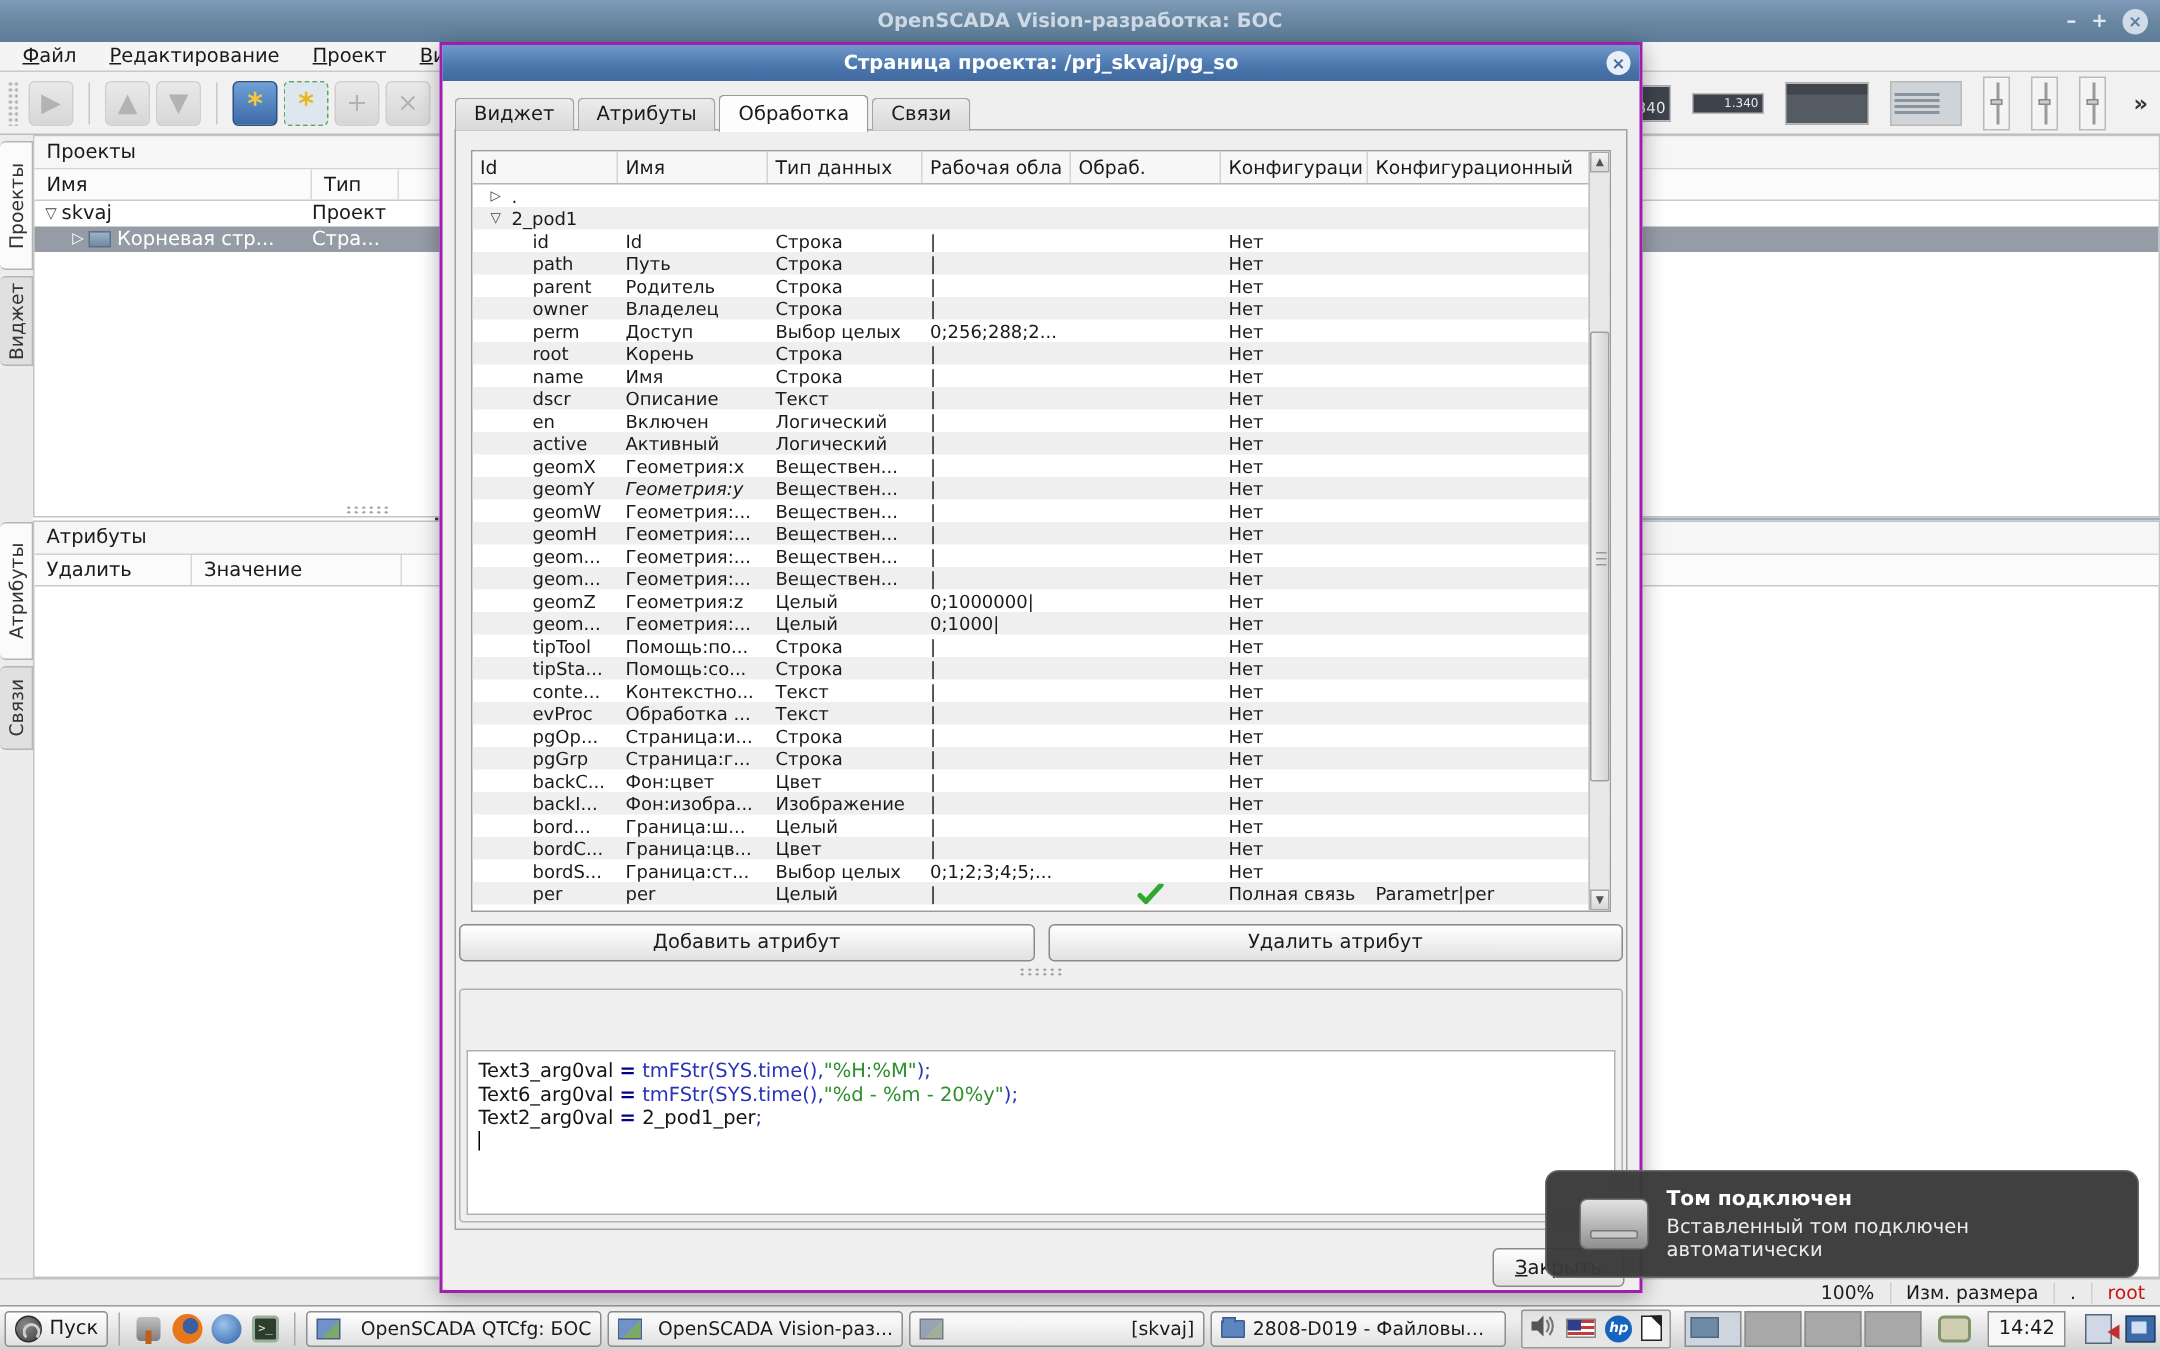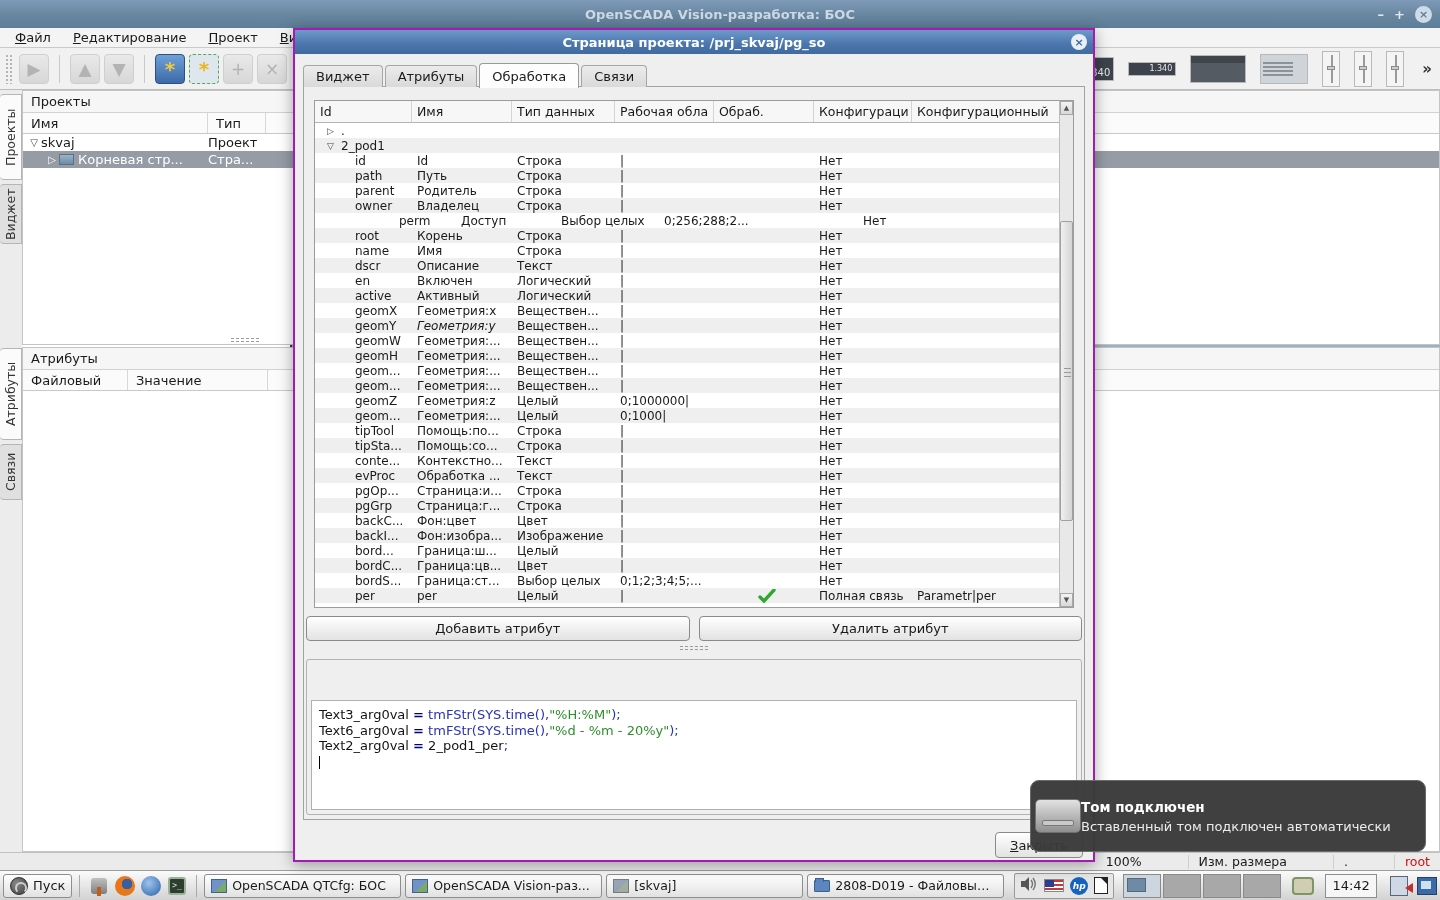--- a/index.html
+++ b/index.html
@@ -49,36 +49,36 @@
   .tree-row{height:17px;display:flex;align-items:center;font-size:13px;}
   .tree-row .tname{display:flex;align-items:center;overflow:hidden;white-space:nowrap;}
   .tree-row .ttype{overflow:hidden;white-space:nowrap;}
   .tree-row.selected{background:#959ca6;color:#fff;}
   .exp{width:14px;display:inline-flex;justify-content:center;font-size:10px;color:#444;}
   .tree-row.selected .exp{color:#fff;}
   .mini-img{width:15px;height:11px;background:linear-gradient(180deg,#9db3c6,#6e8aa5);border:1px solid #5a718a;margin-right:4px;flex:none;}
   .splitter-dots{position:absolute;height:6px;width:30px;background-image:radial-gradient(#9a9a9a 1px,transparent 1.2px);background-size:5px 3px;}
 
   
-  .statusbar{position:absolute;left:0;top:852px;width:1440px;height:18px;background:#ebebeb;border-top:1px solid #c2c2c2;display:flex;align-items:center;justify-content:flex-end;font-size:12.5px;gap:36px;}
+  .statusbar{position:absolute;left:0;top:852px;width:1440px;height:18px;background:#ebebeb;border-top:1px solid #c2c2c2;display:flex;align-items:center;justify-content:flex-end;font-size:12.5px;}
   .statusbar .seg{padding:0 10px;border-left:1px solid #cfcfcf;height:14px;display:flex;align-items:center;}
   .statusbar .seg:first-child{border-left:none;}
   .statusbar .user{color:#cc1111;}
   .taskbar{position:absolute;left:0;top:870px;width:1440px;height:30px;background:linear-gradient(180deg,#fbfbfb,#d2d2d2);border-top:1px solid #9d9d9d;display:flex;align-items:center;padding:0 3px;gap:3px;}
   .tk-btn{height:24px;background:linear-gradient(180deg,#ffffff,#e1e1e1);border:1px solid #8e8e8e;border-radius:3px;display:flex;align-items:center;padding:0 6px;gap:5px;white-space:nowrap;overflow:hidden;}
   .start-icon{width:18px;height:18px;border-radius:50%;background:radial-gradient(circle at 35% 35%,#8a8a8a,#3c3c3c);border:1px solid #2c2c2c;flex:none;position:relative;}
   .start-icon::after{content:"";position:absolute;left:4px;top:4px;width:8px;height:8px;border-radius:50%;border:2px solid #cfcfcf;border-bottom-color:transparent;}
   .tk-sep{width:1px;height:22px;background:#aaa;margin:0 4px;}
   .ql{width:24px;height:24px;display:flex;align-items:center;justify-content:center;}
   .ico-tool{width:16px;height:16px;background:linear-gradient(180deg,#c0c0c0,#7e7e7e);border-radius:3px;position:relative;}
   .ico-tool::after{content:"";position:absolute;left:6px;top:9px;width:4px;height:9px;background:#c06018;}
   .ico-ff{width:20px;height:20px;border-radius:50%;background:radial-gradient(circle at 60% 40%,#3a5fa0 0 30%,#e8761a 32% 70%,#c84d10 100%);}
   .ico-bird{width:20px;height:20px;border-radius:50%;background:radial-gradient(circle at 40% 35%,#9ec4ee,#2b5fa8);}
   .ico-term{width:18px;height:18px;background:#2e3d2e;border:2px solid #9ab09a;border-radius:3px;color:#cfe8cf;font-size:8px;display:flex;align-items:center;padding-left:2px;font-family:"DejaVu Sans Mono",monospace;}
-  .tk-win{width:197px;}
+  .tk-win{width:197px;justify-content:space-between;}
   .ico-osc{width:16px;height:14px;background:linear-gradient(135deg,#6f93c8 55%,#7ca86a 55%);border:1px solid #44618c;flex:none;}
   .ico-osc.grayed{filter:grayscale(60%);opacity:.8;}
   .ico-folder{width:16px;height:12px;background:#5b86c0;border:1px solid #3c5f90;border-radius:1px;position:relative;flex:none;}
   .ico-folder::before{content:"";position:absolute;left:0;top:-3px;width:7px;height:3px;background:#5b86c0;border:1px solid #3c5f90;border-bottom:none;}
   .tk-label{overflow:hidden;text-overflow:ellipsis;font-size:12.5px;}
   .tray{height:26px;border:1px solid #9a9a9a;border-radius:2px;background:#e6e6e6;display:flex;align-items:center;gap:6px;padding:0 5px;margin-left:4px;}
   .ico-flag{width:20px;height:13px;background:repeating-linear-gradient(180deg,#c43a3a 0 2px,#fff 2px 4px);position:relative;border:1px solid #888;}
   .ico-flag::before{content:"";position:absolute;left:0;top:0;width:9px;height:7px;background:#2c3e8c;}
   .ico-hp{width:18px;height:18px;border-radius:50%;background:#1565c0;color:#fff;font-style:italic;font-weight:bold;font-size:9px;display:flex;align-items:center;justify-content:center;}
   .ico-page{width:14px;height:17px;background:#fff;border:1.5px solid #222;position:relative;}
@@ -131,21 +131,21 @@
   .code{position:absolute;left:4px;right:4px;top:40px;bottom:4px;background:#fff;border:1px solid #b0b0b0;font-size:13px;line-height:15.5px;padding:6px 0 0 7px;overflow:hidden;}
   .code .kw{color:#00008b;font-weight:bold;}
   .code .fn{color:#2833b8;}
   .code .str{color:#2d8f2d;}
   .code .pln{color:#141414;}
   .code .cursor{display:inline-block;width:1px;height:13px;background:#000;vertical-align:middle;}
   .dlg-closebtn{position:absolute;right:10px;top:802px;width:88px;height:26px;}
   .dlg-closebtn .fl{text-decoration:underline;}
 
   
-  .notify{position:absolute;left:1030px;top:780px;width:396px;height:72px;background:rgba(58,58,58,.97);border:1px solid #6a6a6a;border-radius:9px;z-index:60;display:flex;align-items:center;padding:0 4px;gap:0;color:#fff;}
+  .notify{position:absolute;left:1030px;top:780px;width:396px;height:72px;background:rgba(58,58,58,.97);border:1px solid #6a6a6a;border-radius:9px;z-index:60;display:flex;align-items:center;padding:0 22px;gap:12px;color:#fff;}
   .drive-icon{width:46px;height:34px;border-radius:5px;background:linear-gradient(180deg,#e2e2e2,#8f8f8f);border:1px solid #6f6f6f;position:relative;flex:none;}
   .drive-icon::after{content:"";position:absolute;left:6px;bottom:6px;right:6px;height:4px;background:#c9c9c9;border:1px solid #777;border-radius:2px;}
   .notify .nt{font-weight:bold;font-size:13.5px;margin-bottom:4px;}
   .notify .nb{font-size:13px;color:#ececec;}
   .checkmark{width:18px;height:14px;}
 </style>
 </head>
 <body>
 
 <div class="titlebar">
@@ -247,21 +247,21 @@
             <span>Корневая стр...</span>
           </span>
           <span class="ttype" style="width: 58px;">Стра...</span>
         </div>
       </div>
   </div>
   <div class="splitter-dots" style="left:230px;top:247px;"></div>
   <div class="panel" style="top:257px;bottom:0;">
     <div class="panel-title">Атрибуты</div>
     <div class="phead" id="attr-head">
-        <span style="width: 105px;">Файловый</span>
+        <span style="width: 105px;">Удалить</span>
         <span style="width: 140px;">Значение</span>
       </div>
   </div>
 </div>
 
 <div class="dialog">
   <div class="dlg-title">
     <span>Страница проекта: /prj_skvaj/pg_so</span>
     <span class="dlg-close">×</span>
   </div>
@@ -337,21 +337,21 @@
           <div class="at-row alt">
             <span class="c-id indent" style="width: 97px;">owner</span>
             <span style="width: 100px;">Владелец</span>
             <span style="width: 103px;">Строка</span>
             <span style="width: 99px;">|</span>
             <span class="chk" style="width: 100px;"></span>
             <span style="width: 98px;">Нет</span>
             <span style="width: 153px;"></span>
           </div>
           <div class="at-row">
-            <span class="c-id indent" style="width: 97px; margin-left: 44px;">perm</span>
+            <span class="c-id indent" style="width: 97px;">perm</span>
             <span style="width: 100px;">Доступ</span>
             <span style="width: 103px;">Выбор целых</span>
             <span style="width: 99px;">0;256;288;2...</span>
             <span class="chk" style="width: 100px;"></span>
             <span style="width: 98px;">Нет</span>
             <span style="width: 153px;"></span>
           </div>
           <div class="at-row alt">
             <span class="c-id indent" style="width: 97px;">root</span>
             <span style="width: 100px;">Корень</span>

